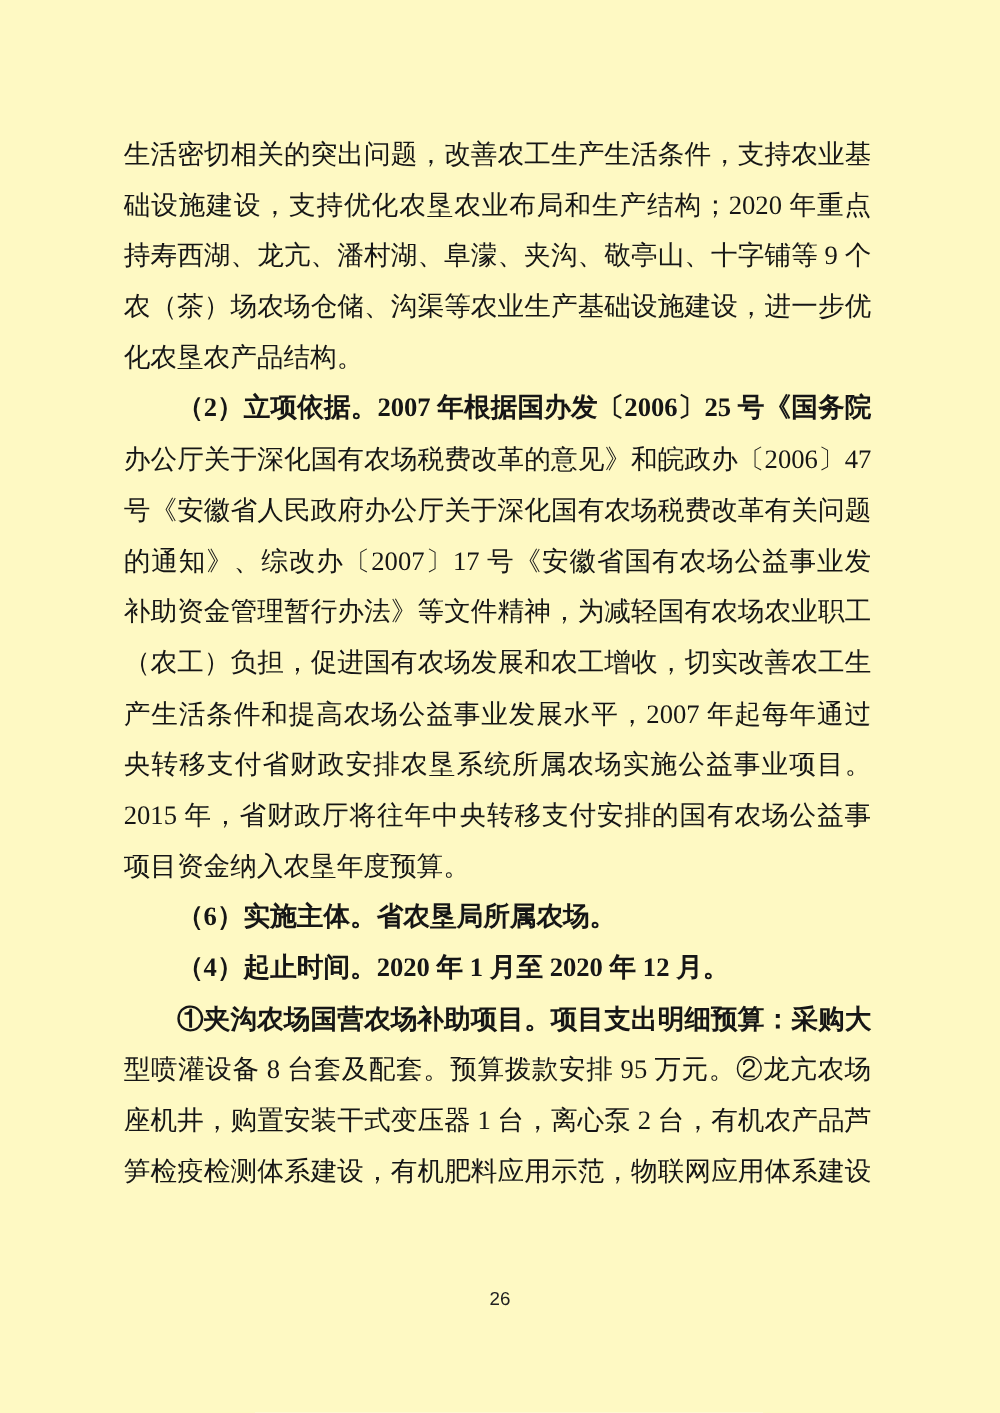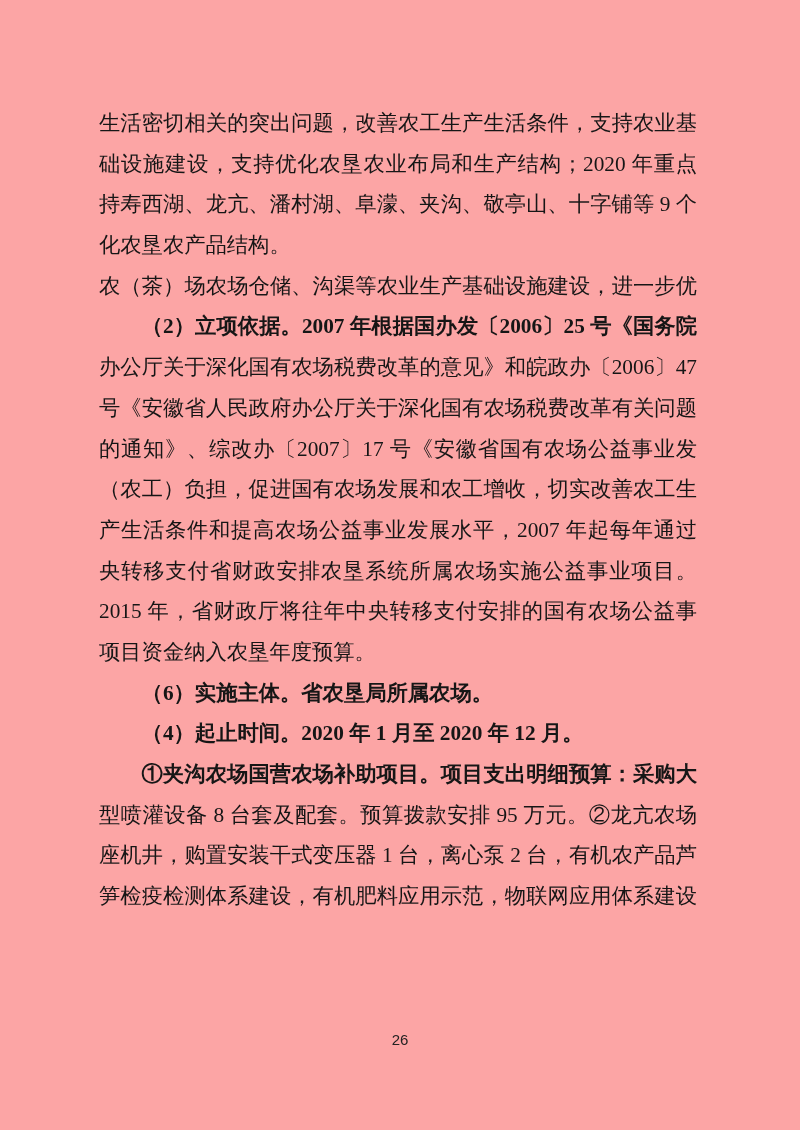--- a/index.html
+++ b/index.html
@@ -7,21 +7,21 @@
     width: 800px;
     height: 1130px;
     position: relative;
     background: #ffffff;
     font-family: "Liberation Serif", "DejaVu Serif", serif;
     overflow: hidden;
   }
   .page {
     position: absolute;
     inset: 0;
-    background: #fca5a5;
+    background: #fef9c3;
   }
   .text-body {
     position: absolute;
     left: 99px;
     top: 103px;
     width: 598px;
     font-size: 21.3px;
     line-height: 40.7px;
     color: #161616;
     letter-spacing: 0;
@@ -52,28 +52,29 @@
 </style>
 </head>
 <body style="background: rgb(255, 255, 255);">
 
 <div class="page">
   <div class="text-body" id="text-body" style="color: rgb(22, 22, 22);">
       <div class="para">
         <div class="line justify">生活密切相关的突出问题，改善农工生产生活条件，支持农业基</div>
         <div class="line justify">础设施建设，支持优化农垦农业布局和生产结构；2020 年重点支</div>
         <div class="line justify">持寿西湖、龙亢、潘村湖、阜濛、夹沟、敬亭山、十字铺等 9 个</div>
+        <div class="line justify">农（茶）场农场仓储、沟渠等农业生产基础设施建设，进一步优</div>
         <div class="line">化农垦农产品结构。</div>
-        <div class="line justify">农（茶）场农场仓储、沟渠等农业生产基础设施建设，进一步优</div>
       </div>
       <div class="para">
         <div class="line justify indent">（2）立项依据。2007 年根据国办发〔2006〕25 号《国务院</div>
         <div class="line justify">办公厅关于深化国有农场税费改革的意见》和皖政办〔2006〕47</div>
         <div class="line justify">号《安徽省人民政府办公厅关于深化国有农场税费改革有关问题</div>
         <div class="line justify">的通知》、综改办〔2007〕17 号《安徽省国有农场公益事业发展</div>
+        <div class="line justify">补助资金管理暂行办法》等文件精神，为减轻国有农场农业职工</div>
         <div class="line justify">（农工）负担，促进国有农场发展和农工增收，切实改善农工生</div>
         <div class="line justify">产生活条件和提高农场公益事业发展水平，2007 年起每年通过中</div>
         <div class="line justify">央转移支付省财政安排农垦系统所属农场实施公益事业项目。</div>
         <div class="line justify">2015 年，省财政厅将往年中央转移支付安排的国有农场公益事业</div>
         <div class="line">项目资金纳入农垦年度预算。</div>
       </div>
       <div class="para">
         <div class="line indent">（6）实施主体。省农垦局所属农场。</div>
       </div>
       <div class="para">

